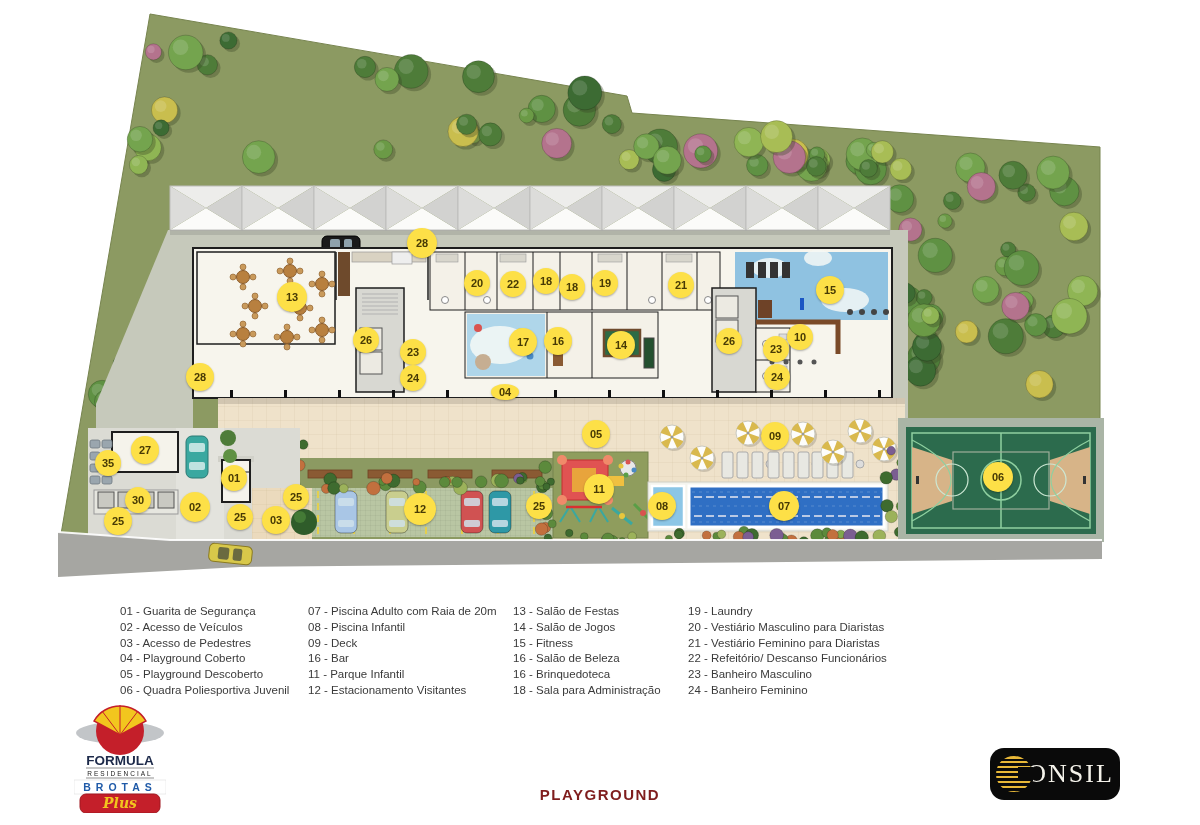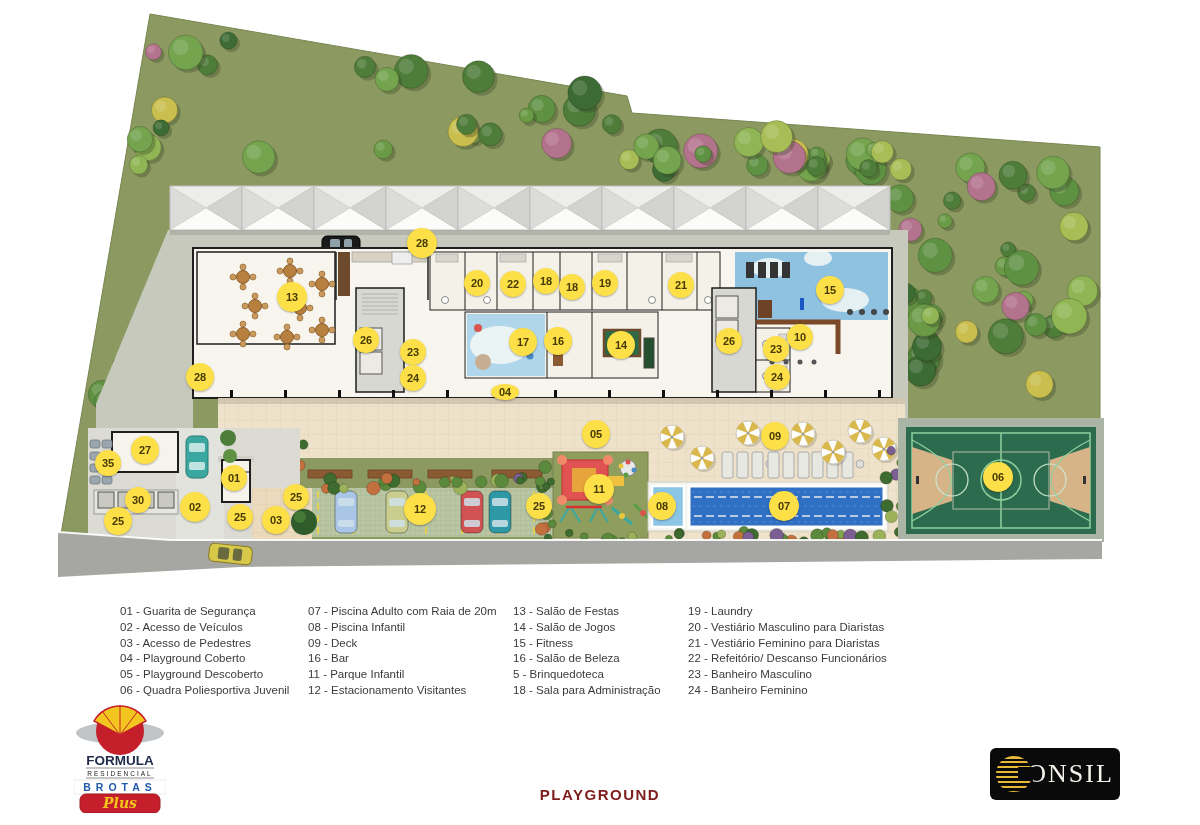--- a/index.html
+++ b/index.html
@@ -13,21 +13,21 @@
           font-weight:bold;font-size:11px;color:#473a05;
           box-shadow:0 1px 2px rgba(0,0,0,.3);}
   .legend{position:absolute;left:0;top:600px;width:1200px;height:100px;}
   .legend-col{position:absolute;top:4px;font-size:11.5px;line-height:15.8px;color:#3a3a3a;white-space:nowrap;}
   .legend-col.col-1{left:120px;} .legend-col.col-2{left:308px;} .legend-col.col-3{left:513px;}
   .legend-col.col-4{left:688px;} .legend-col.col-5{left:905px;}
   .plan-title{position:absolute;top:786px;left:0;width:1200px;text-align:center;
           font-size:15px;font-weight:bold;letter-spacing:1.5px;color:#7f1d1d;}
   .formula-logo{position:absolute;left:74px;top:697px;width:92px;height:116px;}
   .consil-logo{position:absolute;left:990px;top:748px;width:130px;height:52px;background:#0a0a0a;
-          border-radius:6px;display:flex;align-items:center;justify-content:center;}
+          border-radius:14px;display:flex;align-items:center;justify-content:center;}
   .consil-disc{width:36px;height:36px;border-radius:50%;flex:0 0 auto;position:relative;
           background:repeating-linear-gradient(180deg,#E8B838 0 2.5px,#0a0a0a 2.5px 5px);}
   .consil-disc .notch{position:absolute;right:-1px;top:11px;width:15px;height:14px;background:#0a0a0a;}
   .consil-word{font-family:"Liberation Serif",serif;font-size:26px;color:#f4f2ea;
           letter-spacing:2px;margin-left:-5px;}
 </style>
 </head>
 <body>
 
 <div class="page">
@@ -931,21 +931,21 @@
         <div>09 - Deck</div>
         <div>16 - Bar</div>
         <div>11 - Parque Infantil</div>
         <div>12 - Estacionamento Visitantes</div>
       </div>
       <div class="legend-col col-3">
         <div>13 - Salão de Festas</div>
         <div>14 - Salão de Jogos</div>
         <div>15 - Fitness</div>
         <div>16 - Salão de Beleza</div>
-        <div>5 - Brinquedoteca</div>
+        <div>16 - Brinquedoteca</div>
         <div>18 - Sala para Administração</div>
       </div>
       <div class="legend-col col-4">
         <div>19 - Laundry</div>
         <div>20 - Vestiário Masculino para Diaristas</div>
         <div>21 - Vestiário Feminino para Diaristas</div>
         <div>22 - Refeitório/ Descanso Funcionários</div>
         <div>23 - Banheiro Masculino</div>
         <div>24 - Banheiro Feminino</div>
       </div>

